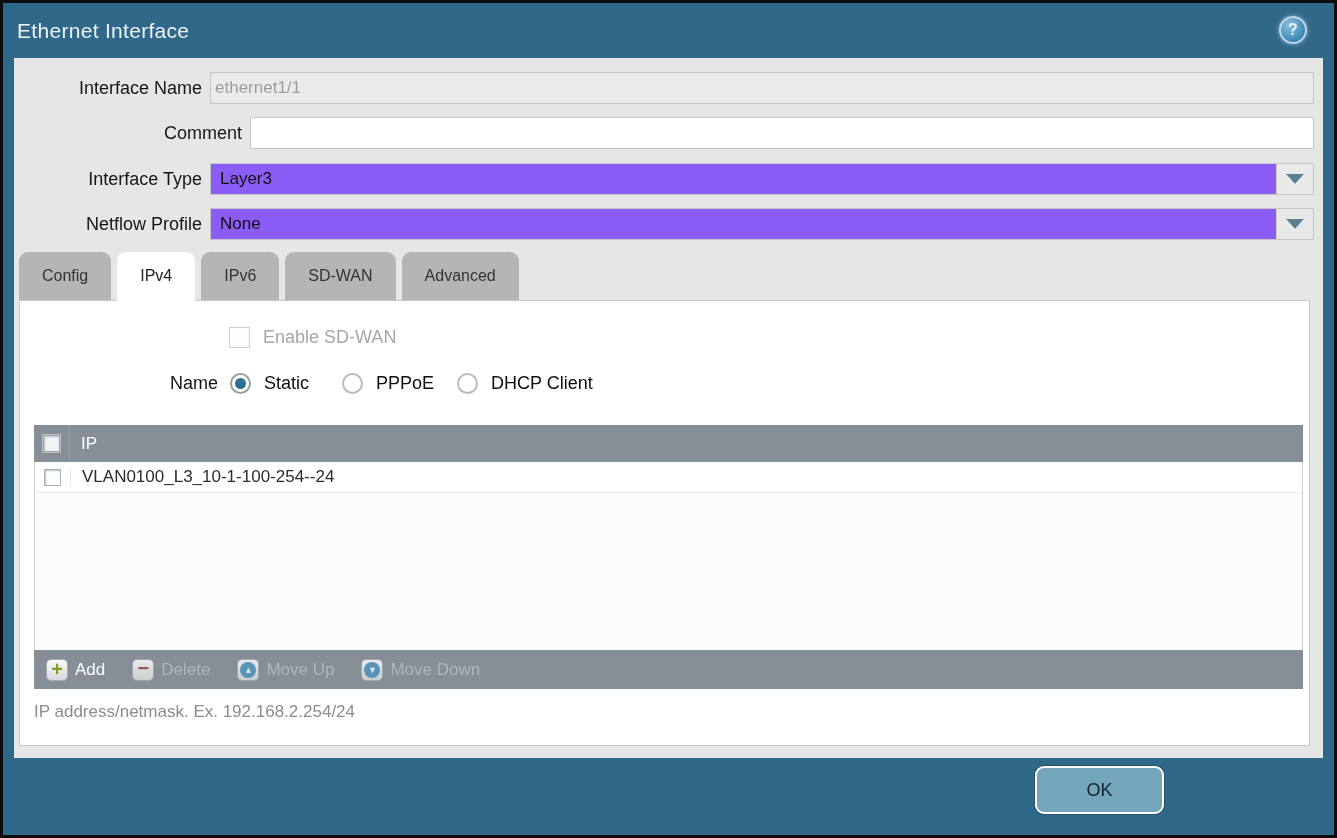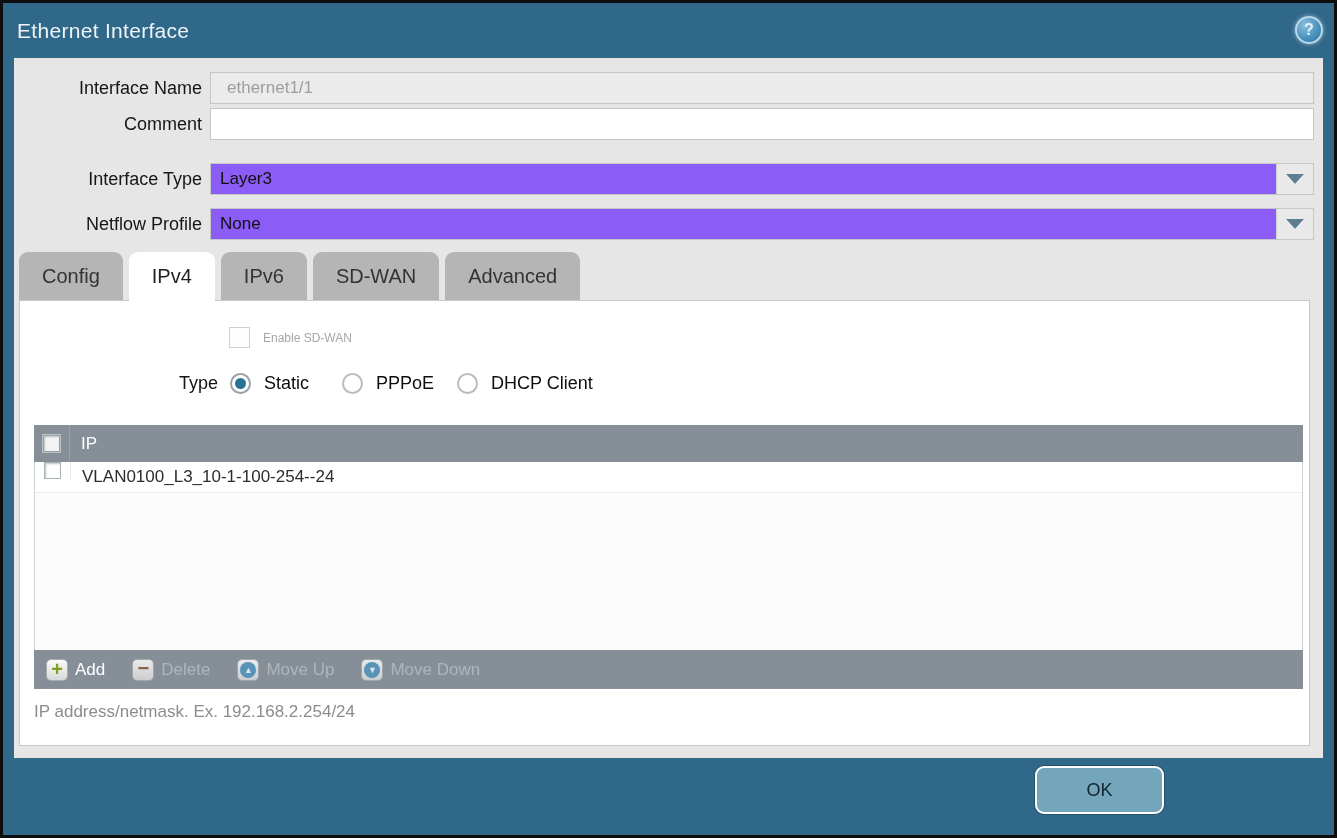--- a/index.html
+++ b/index.html
@@ -5,72 +5,72 @@
   * { margin:0; padding:0; box-sizing:border-box; }
   html,body { background:#555; }
   body { font-family:"Liberation Sans","DejaVu Sans",sans-serif; }
 
   .dialog {
     position:relative; width:1337px; height:838px;
     background:#30688a; border:3px solid #0d0d0d; overflow:hidden;
   }
 
   
-  .titlebar { position:absolute; top:0; left:0; right:0; height:55px; }
+  .titlebar { position:absolute; top:0; left:0; right:16px; height:55px; }
   .title { position:absolute; left:14px; top:0; line-height:55px; font-size:21px; color:#eef3f6; letter-spacing:.3px; }
   .help-btn {
     position:absolute; top:13px; right:11px; width:28px; height:28px; border-radius:50%;
     background:radial-gradient(circle at 35% 30%, #8fc0dd 0%, #4a93bd 55%, #2a6f9d 100%);
     border:2px solid #b9d9ea; box-shadow:0 0 4px rgba(255,255,255,.5);
     color:#e4f2fa; font-size:16px; font-weight:bold; text-align:center; line-height:24px; cursor:pointer;
   }
 
   
   .body { position:absolute; left:11px; right:11px; top:55px; height:700px; background:#e6e6e6; }
 
   .form-row { position:absolute; left:0; right:0; height:32px; }
   .form-row .lbl {
     position:absolute; left:0; top:0; width:188px; height:32px;
     text-align:right; line-height:32px; font-size:18px; color:#161616;
   }
   .field { position:absolute; left:196px; right:9px; top:0; height:32px; }
   .field input {
     width:100%; height:100%; border:1px solid #c6c6c6; background:#fff;
-    font-family:inherit; font-size:17px; color:#1a1a1a; padding:0 16px; outline:none;
+    font-family:inherit; font-size:17px; color:#1a1a1a; padding:0 4px; outline:none;
   }
   .field input:disabled { background:#ebebeb; color:#9d9d9d; }
   .select { position:relative; width:100%; height:100%; background:#8b5cf6; border:1px solid #c6c6c6; cursor:pointer; }
   .select .value { display:block; line-height:30px; padding-left:9px; font-size:17px; color:#101010; }
   .dd-btn {
     position:absolute; right:0; top:0; width:37px; height:100%;
     background:#e9e9e9; border-left:1px solid #cfcfcf;
     display:flex; align-items:center; justify-content:center;
   }
   .dd-tri {
     width:0; height:0; border-left:9px solid transparent; border-right:9px solid transparent;
     border-top:10px solid #5e7e92; filter:drop-shadow(0 1px 0 rgba(255,255,255,.7));
   }
 
   
   .tabs { position:absolute; left:5px; top:194px; height:50px; display:flex; gap:6px; z-index:3; }
   .tab {
     background:#b5b5b5; border-radius:9px 9px 0 0; padding:0 23px; height:48px;
-    line-height:48px; font-size:20px; color:#333; cursor:pointer; white-space:nowrap;
+    line-height:48px; font-size:16px; color:#333; cursor:pointer; white-space:nowrap;
   }
   .tab.active { background:#fff; height:50px; color:#222; }
 
   
   .panel {
     position:absolute; left:5px; right:13px; top:242px; bottom:12px;
     background:#fff; border:1px solid #c8c8c8; z-index:2;
   }
 
   .sdwan-row { position:absolute; left:209px; top:26px; display:flex; align-items:center; gap:13px; }
   .checkbox { width:21px; height:21px; background:#fdfdfd; border:1px solid #c9d2d7; }
-  .sdwan-row .opt-lbl { font-size:12px; color:#a6a6a6; }
+  .sdwan-row .opt-lbl { font-size:18px; color:#a6a6a6; }
 
   .type-row { position:absolute; left:0; right:0; top:68px; height:28px; }
   .type-lbl { position:absolute; left:0; width:198px; text-align:right; line-height:28px; font-size:18px; color:#141414; }
   .radio-opt { position:absolute; top:0; height:28px; display:flex; align-items:center; gap:13px; cursor:pointer; }
   .radio-opt.o1 { left:210px; } .radio-opt.o2 { left:322px; } .radio-opt.o3 { left:437px; }
   .radio { position:relative; width:21px; height:21px; border-radius:50%; border:2px solid #b6bcc0; background:#fff; }
   .radio.selected { border-color:#97a2a8; }
   .radio.selected::after { content:""; position:absolute; inset:3px; border-radius:50%; background:#2a7294; }
   .radio-opt .opt-lbl { font-size:18px; color:#0e0e0e; }
 
@@ -78,21 +78,21 @@
   .ip-table { position:absolute; left:14px; top:124px; width:1269px; }
   .thead { height:37px; background:#868f98; display:flex; align-items:stretch; }
   .check-col { width:36px; display:flex; align-items:center; justify-content:center; }
   .thead .check-col { border-right:1px solid #99a1a9; }
   .tcheck {
     width:17px; height:17px; background:#f2f3f4; border:1px solid #9aa2a7;
     box-shadow: inset 1px 1px 2px rgba(0,0,0,.22), 0 0 0 1px rgba(255,255,255,.45);
   }
   .th-label { padding-left:11px; color:#fff; font-size:17px; align-self:center; }
   .tbody { height:188px; background:#fcfcfd; border-left:1px solid #cdd2d6; border-right:1px solid #cdd2d6; }
-  .trow { height:31px; display:flex; align-items:flex-start; border-bottom:1px solid #ececec; background:#fff; cursor:pointer; }
+  .trow { height:31px; display:flex; align-items:center; border-bottom:1px solid #ececec; background:#fff; cursor:pointer; }
   .trow .check-col { border-right:1px solid #e8e8e8; }
   .rcheck {
     width:17px; height:17px; background:#fff; border:1px solid #a9b2b7;
     box-shadow: inset 1px 1px 2px rgba(0,0,0,.25);
   }
   .row-value { padding-left:11px; font-size:17px; color:#2c2c2c; align-self:center; }
 
   .tbar { height:39px; background:#868f98; display:flex; align-items:center; gap:27px; padding-left:12px; }
   .tbtn { display:flex; align-items:center; gap:7px; font-size:17px; cursor:pointer; }
   .tbtn .ic {
@@ -131,21 +131,21 @@
 
   <div class="body">
 
     <div class="form-row" style="top:14px;border-radius:10px;">
       <span class="lbl">Interface Name</span>
       <div class="field">
         <input type="text" disabled="" value="ethernet1/1" style="">
       </div>
     </div>
 
-    <div class="form-row" style="top:50px;">
+    <div class="form-row" style="top:59px;margin-left:40px;">
       <span class="lbl">Comment</span>
       <div class="field">
         <input type="text" value="" style="">
       </div>
     </div>
 
     <div class="form-row" style="top:105px;">
       <span class="lbl">Interface Type</span>
       <div class="field">
         <div class="select">
@@ -178,21 +178,21 @@
     </div>
 
     <div class="panel">
 
       <div class="sdwan-row">
         <div class="checkbox"></div>
         <span class="opt-lbl">Enable SD-WAN</span>
       </div>
 
       <div class="type-row">
-        <span class="type-lbl">Type</span>
+        <span class="type-lbl">Name</span>
         <div class="radio-opt o1">
           <span class="radio selected"></span>
           <span class="opt-lbl">Static</span>
         </div>
         <div class="radio-opt o2">
           <span class="radio"></span>
           <span class="opt-lbl">PPPoE</span>
         </div>
         <div class="radio-opt o3">
           <span class="radio"></span>

